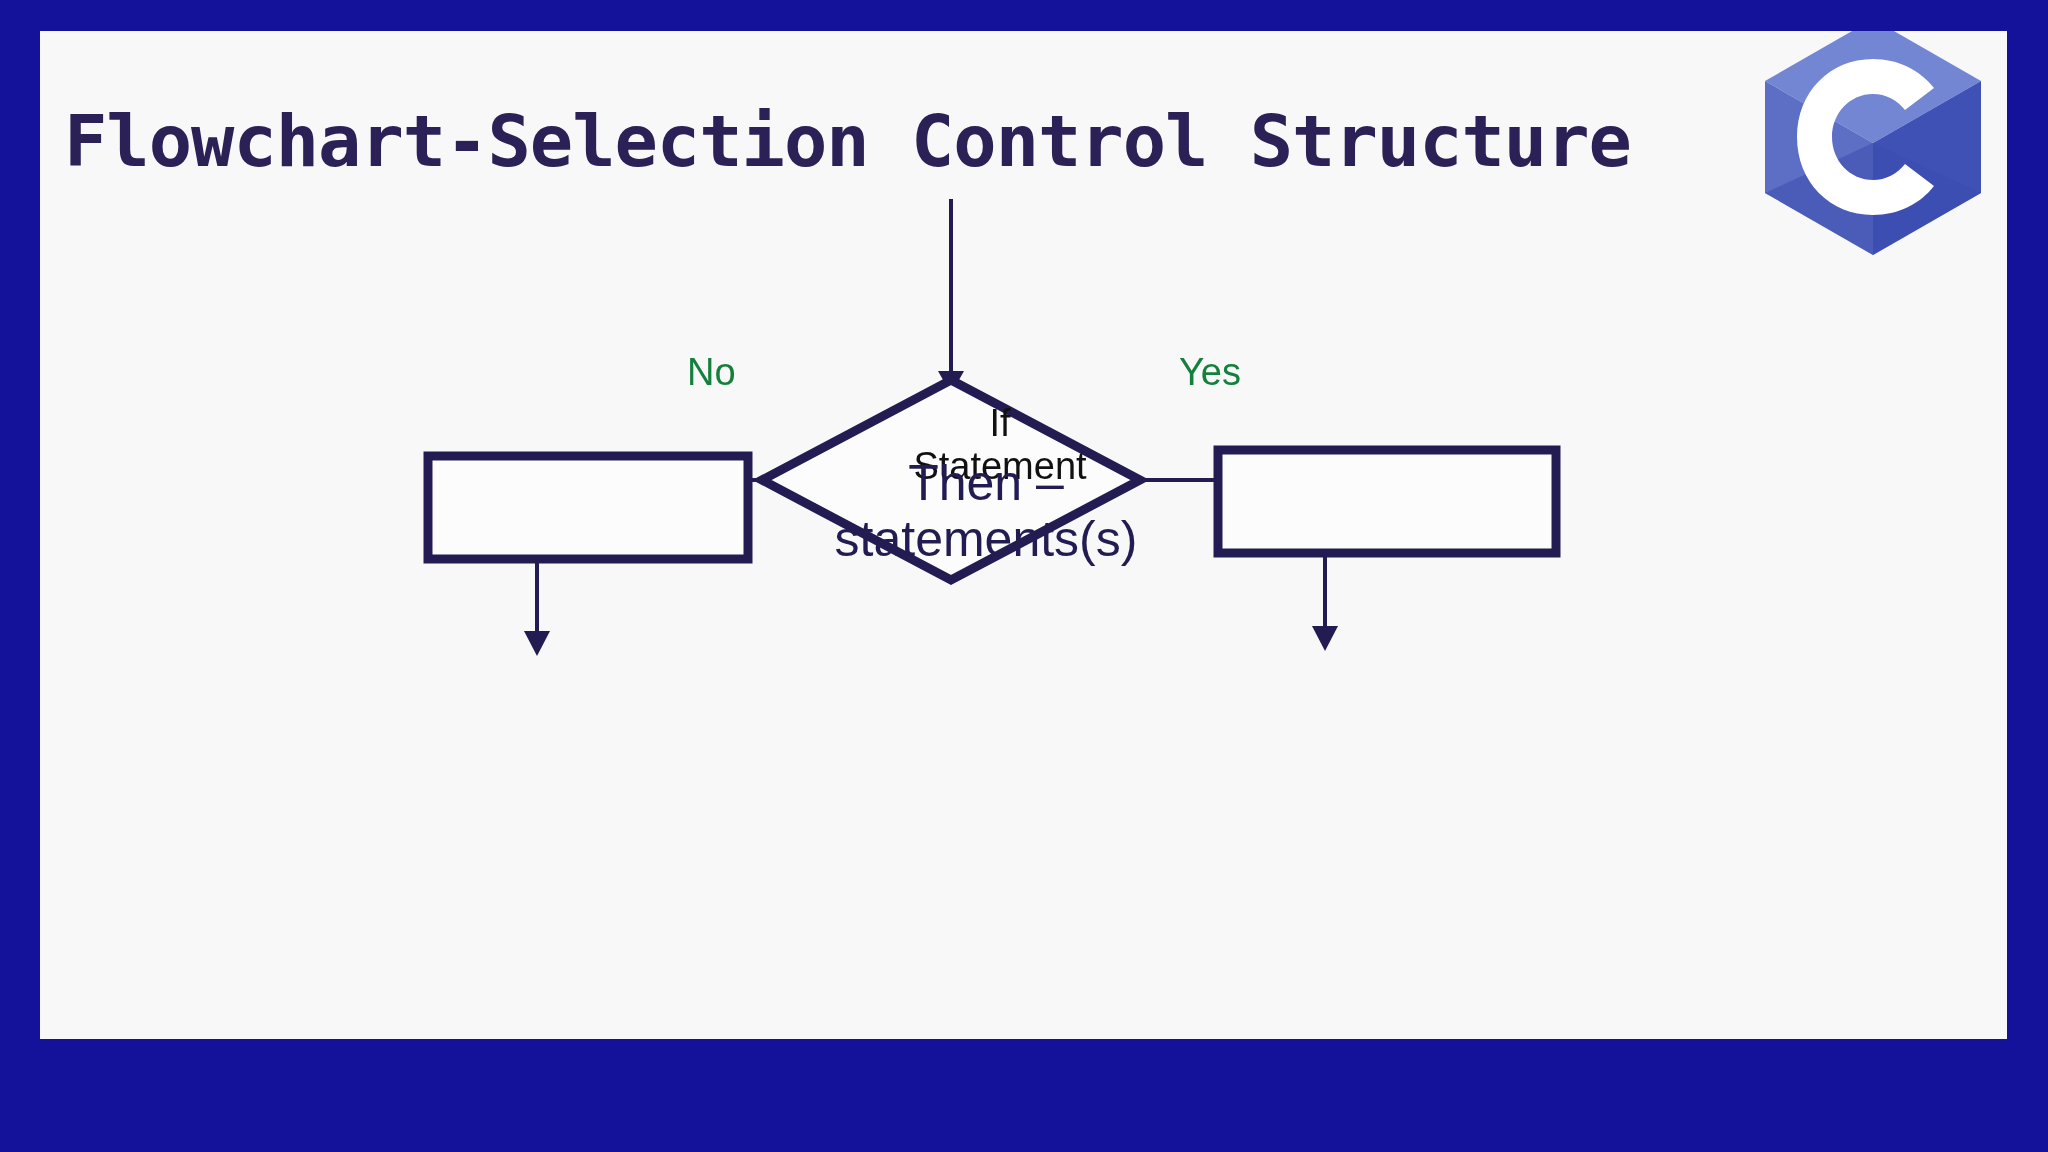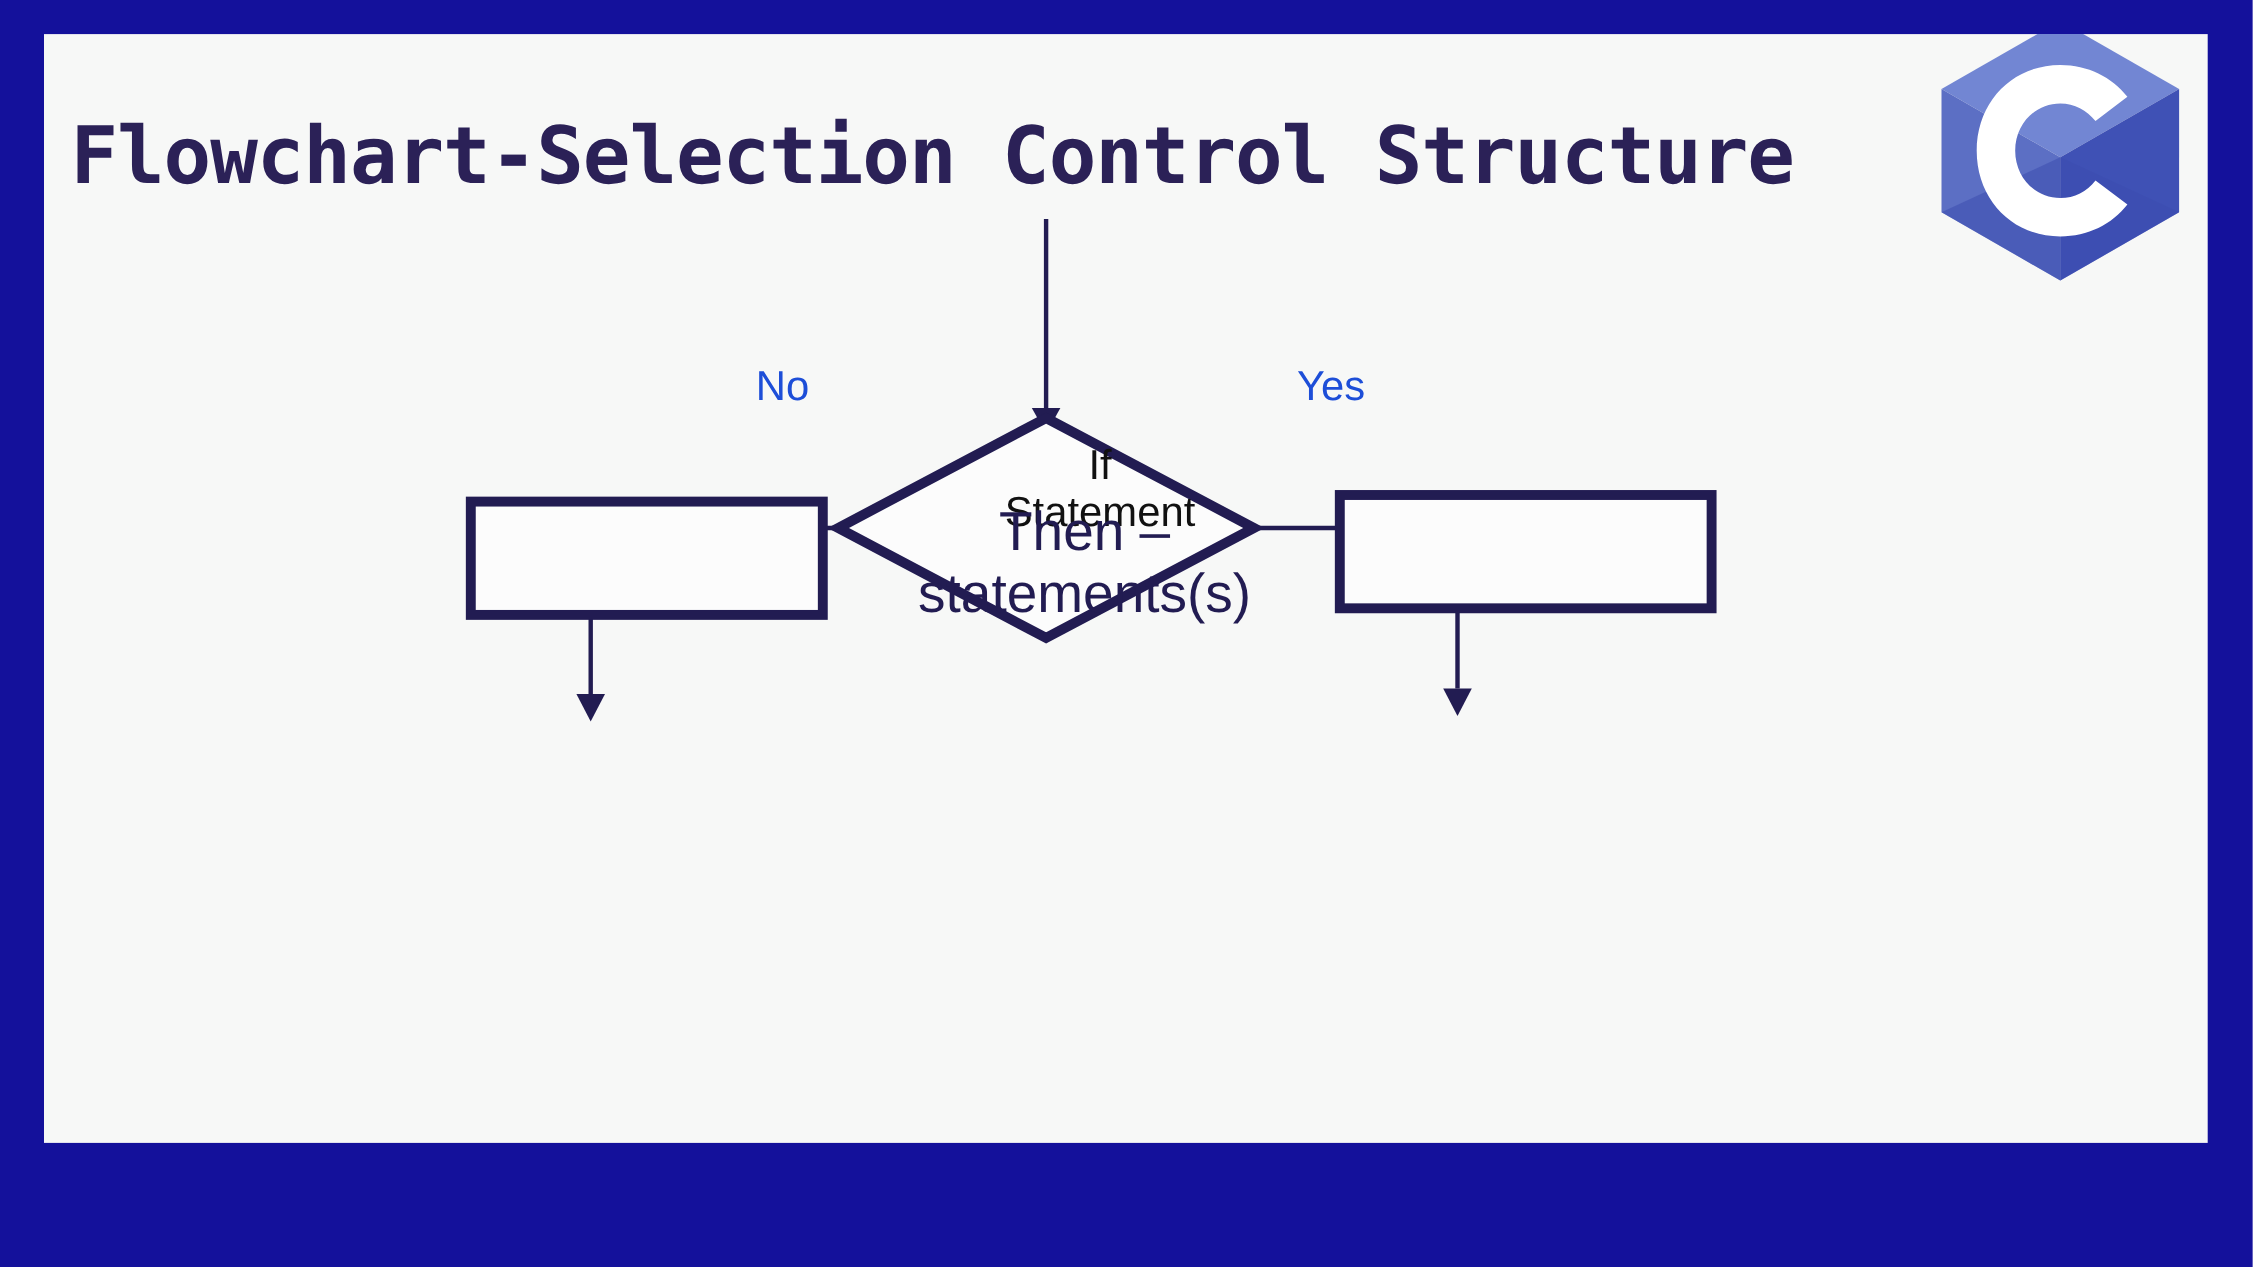--- a/index.html
+++ b/index.html
@@ -60,22 +60,23 @@
     left: 0;
     top: 0;
     width: 1967px;
     height: 1086px;
   }
 
   .fc-label {
     position: absolute;
     font-family: "Liberation Sans", sans-serif;
     font-size: 38px;
-    color: #1d4ed8;
+    color: #15803d;
     white-space: nowrap;
+    margin-top: 20px;
   }
   #label-no  { left: 647px; top: 300px; }
   #label-yes { left: 1139px; top: 300px; }
 
   .node-text {
     position: absolute;
     text-align: center;
     font-family: "Liberation Sans", sans-serif;
     line-height: 1.12;
     white-space: pre-line;

